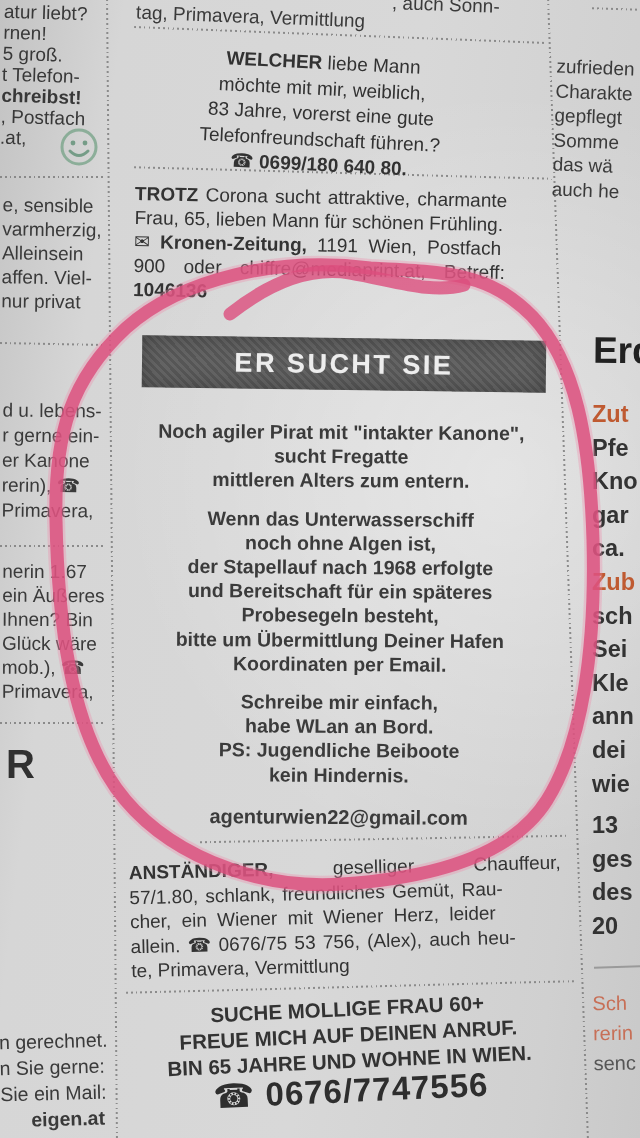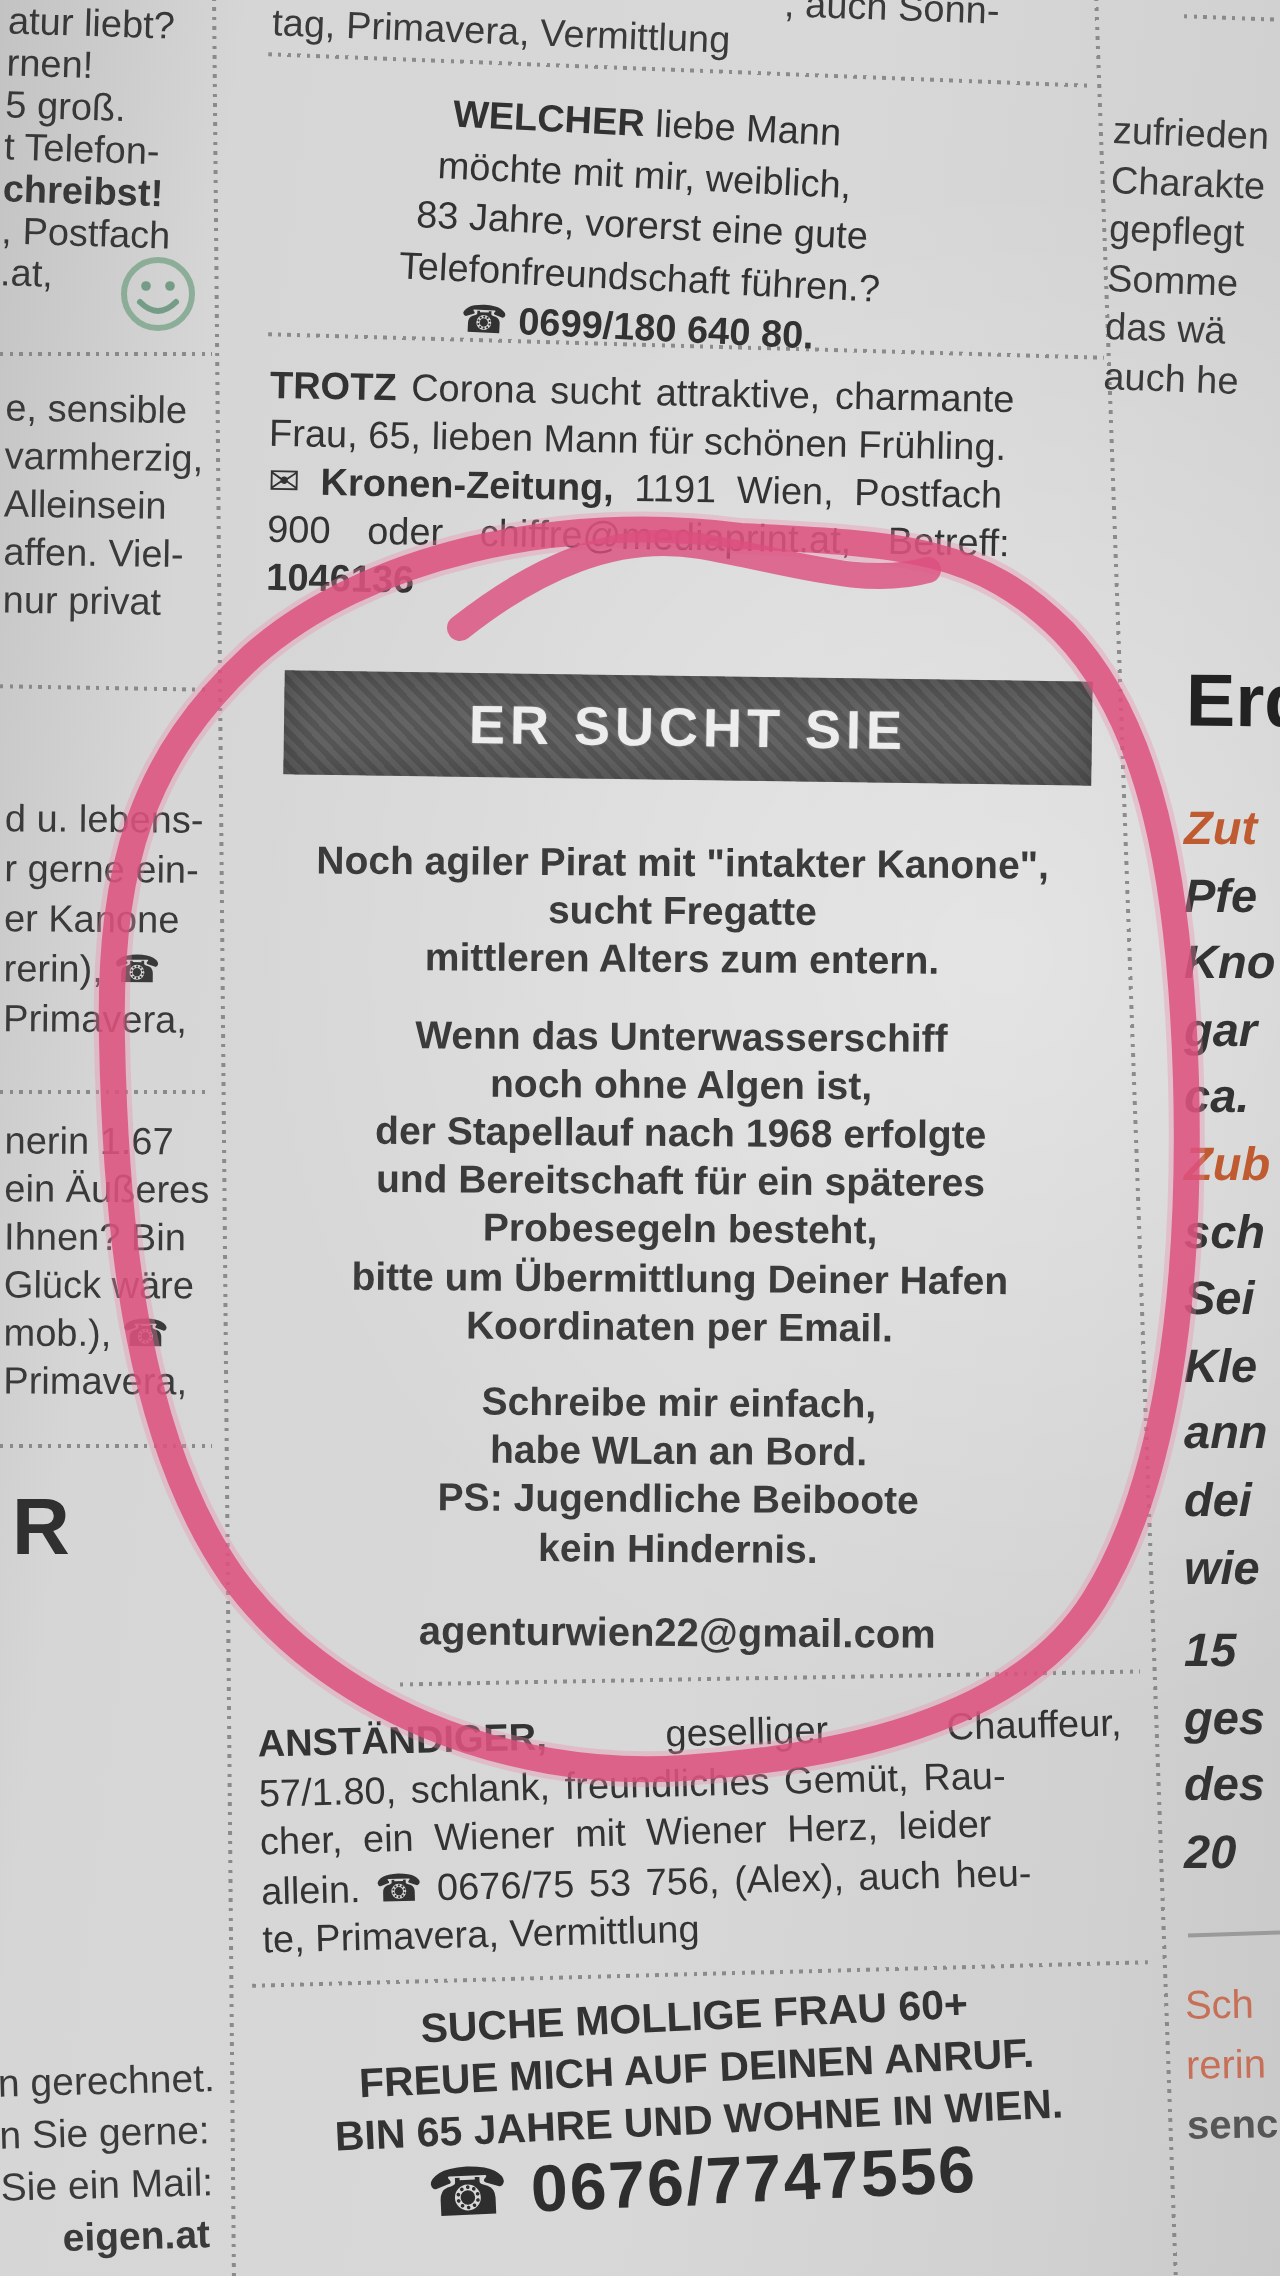--- a/index.html
+++ b/index.html
@@ -41,27 +41,27 @@
   .pirate .para{margin-bottom:14px;}
   .pirate .email{margin-top:18px;font-size:20px;}
   .anst{left:130px;top:856px;width:432px;font-size:19px;line-height:24.5px;transform:rotate(-1.4deg);color:#333;}
   .anst .j1{display:flex;justify-content:space-between;}
   .ws1{word-spacing:2px;} .ws2{word-spacing:5px;} .ws3{word-spacing:13px;}
   .suche{left:128px;top:996px;width:442px;text-align:center;font-weight:bold;font-size:20.5px;line-height:26px;transform:rotate(-2.6deg);color:#333;}
   .suche .phone{font-size:33px;margin-top:4px;letter-spacing:1px;color:#2e2e2e;}
   
   .rc-top{left:554px;top:56px;font-size:19px;line-height:24.5px;transform:rotate(2.2deg);}
   .rc-headline{left:593px;top:330px;font-size:37px;font-weight:bold;color:#222;transform:rotate(.5deg);}
-  .rc-recipe{left:592px;top:398px;font-size:23.5px;line-height:33.6px;font-weight:bold;color:#333;font-style:italic;}
+  .rc-recipe{left:592px;top:398px;font-size:23.5px;line-height:33.6px;font-weight:bold;color:#333;}
   .rc-recipe .accent{color:#bf5a31;}
   .rc-recipe .gap{margin-top:8px;}
   .rc-div{position:absolute;left:594px;top:966px;width:46px;height:2px;background:#9a9a9a;transform:rotate(-2deg);}
   .rc-footer{left:593px;top:988px;font-size:20px;line-height:30px;transform:rotate(-1deg);}
   .rc-footer .salmon{color:#c76f57;}
-  .rc-footer .gray{color:#565656;font-weight:bold;}
+  .rc-footer .gray{color:#565656;}
   .marker{position:absolute;left:0;top:0;z-index:10;pointer-events:none;}
   .smiley{position:absolute;left:56px;top:124px;}
 </style>
 </head>
 <body>
 
 <div class="page">
 
   <div class="dot-v" style="left:111px;top:-6px;height:1150px;transform:rotate(-0.5deg);"></div>
   <div class="dot-v" style="left:567px;top:-11px;height:1160px;transform:rotate(-2deg);"></div>
@@ -210,21 +210,21 @@
     <div class="ln">Kno</div>
     <div class="ln">gar</div>
     <div class="ln">ca.</div>
     <div class="ln accent">Zub</div>
     <div class="ln">sch</div>
     <div class="ln">Sei</div>
     <div class="ln">Kle</div>
     <div class="ln">ann</div>
     <div class="ln">dei</div>
     <div class="ln">wie</div>
-    <div class="ln gap">15</div>
+    <div class="ln gap">13</div>
     <div class="ln">ges</div>
     <div class="ln">des</div>
     <div class="ln">20</div>
   </div>
 
   <div class="rc-div"></div>
 
   <div class="blk rc-footer">
     <div class="ln salmon">Sch</div>
     <div class="ln salmon">rerin</div>

